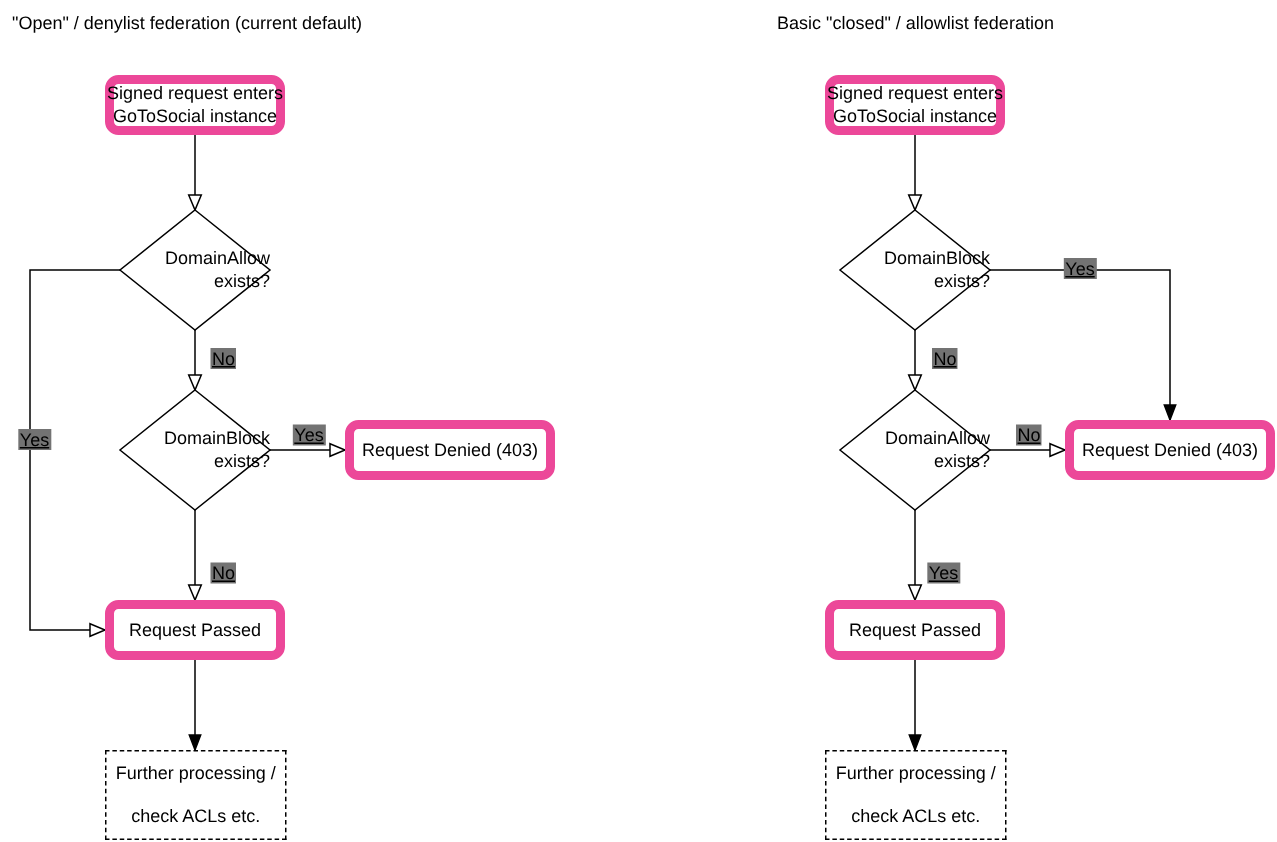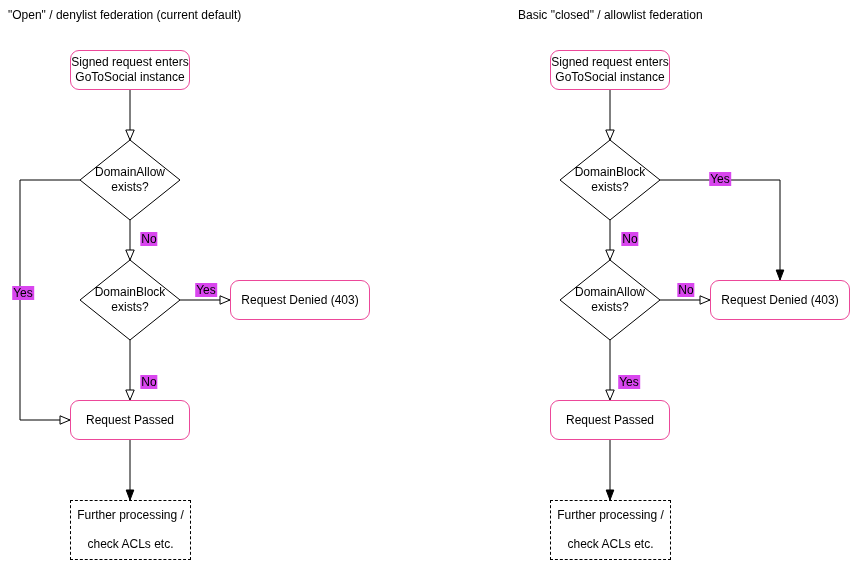--- a/index.html
+++ b/index.html
@@ -30,45 +30,46 @@
   }
   .chart-title {
     position: absolute;
     white-space: nowrap;
     line-height: 15px;
   }
   .node {
     position: absolute;
     box-sizing: border-box;
     background: #ffffff;
-    border: 1px solid #ec4899;
+    border: 6px solid #ec4899;
     display: flex;
     flex-direction: column;
     align-items: center;
     justify-content: center;
     text-align: center;
     line-height: 15px;
   }
   .node.rounded { border-radius: 9px; }
   .node.dashed  { border: 1px dashed #000000; gap: 14px; }
   .node span { display: block; white-space: nowrap; }
   .dtext {
     position: absolute;
-    text-align: center;
+    text-align: right;
     line-height: 15px;
     pointer-events: none;
   }
   .dtext span { display: block; white-space: nowrap; }
   .elabel {
     position: absolute;
     transform: translate(-50%, -50%);
-    background: #d946ef;
+    background: #737373;
     padding: 0 1px;
     line-height: 14px;
     white-space: nowrap;
+    text-decoration: underline;
   }
 </style>
 </head>
 <body>
 
 <div class="canvas">
 
   <svg class="edges" viewBox="0 0 851 561" xmlns="http://www.w3.org/2000/svg">
     <defs>
       <marker id="arrowOpen" markerUnits="userSpaceOnUse" markerWidth="13" markerHeight="13" refX="11" refY="6" orient="auto">

